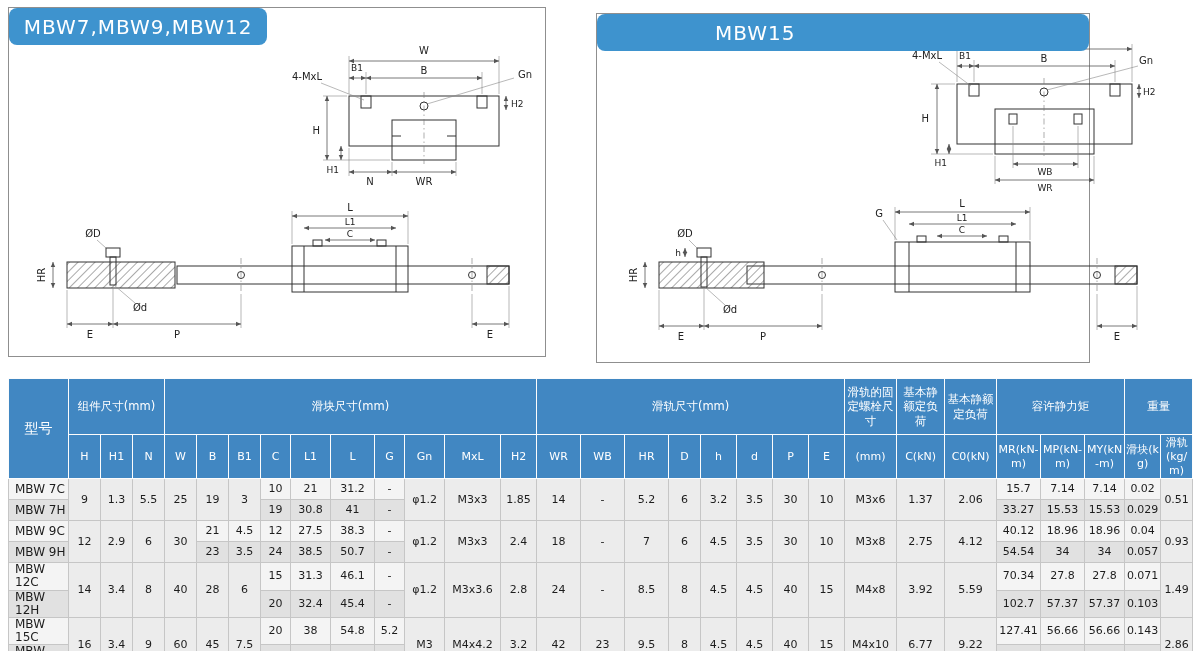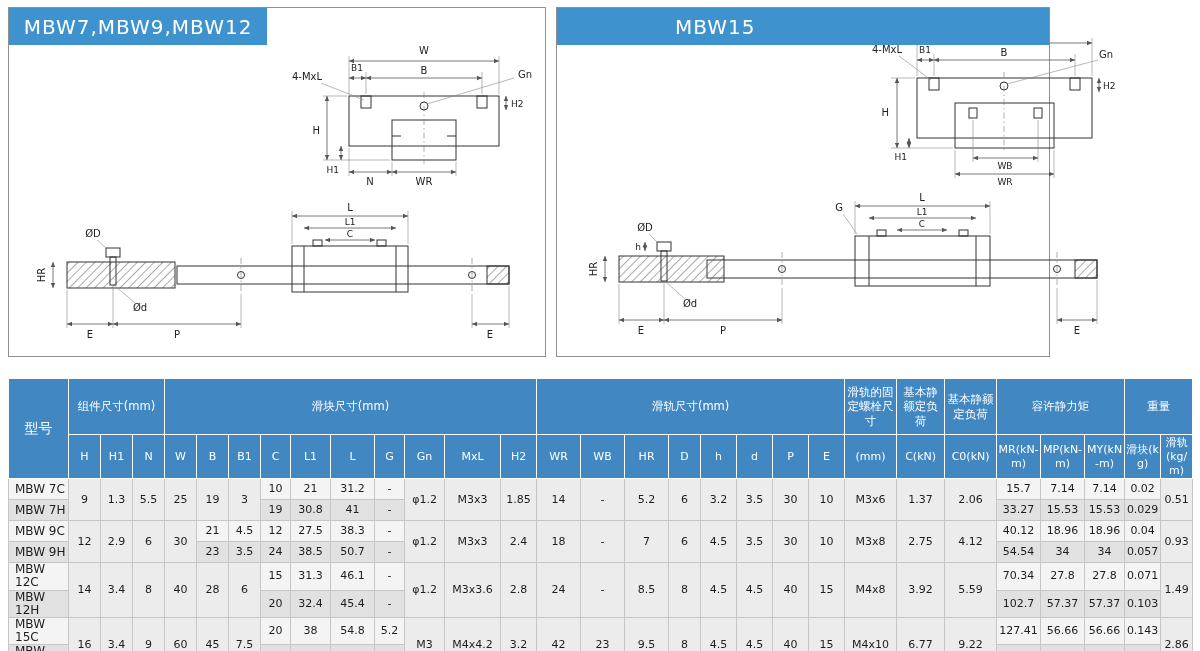--- a/index.html
+++ b/index.html
@@ -1,24 +1,24 @@
 <!DOCTYPE html>
 <html><head>
 <meta charset="utf-8">
 <style>
   * { margin:0; padding:0; box-sizing:border-box; }
   html,body { width:1200px; height:651px; background:#ffffff;
     font-family:"DejaVu Sans","Liberation Sans",sans-serif; position:relative; overflow:hidden; }
 
   .panel { position:absolute; top:7px; height:350px; border:1px solid #8f8f8f; background:#fff; }
   .panel-left  { left:8px;   width:538px; }
-  .panel-right { left:556px; width:494px; }
+  .panel-right { left:596px; width:494px;margin-top:6px; }
 
   .banner { position:absolute; top:0; left:0; height:37px; background:#3e93ce; color:#fff;
-    display:flex; align-items:center; z-index:2; font-size:20px; letter-spacing:1px; }
+    display:flex; align-items:center; z-index:2; font-size:20px; letter-spacing:1px;border-radius:8px; }
   .banner-left  { width:258px; justify-content:center; }
   .banner-right { width:100%;  justify-content:flex-start; padding-left:118px; }
 
   .panel svg { position:absolute; top:0; left:0; }
   .shape { fill:none; stroke:#333; stroke-width:1; }
   .hatchfill { stroke:#333; stroke-width:1; fill:url(#hatchA); }
   .dim  { stroke:#555; stroke-width:0.8; fill:none; }
   .ext  { stroke:#888; stroke-width:0.6; fill:none; }
   .cl   { stroke:#777; stroke-width:0.6; stroke-dasharray:6 3 1.5 3; fill:none; }
   .lbl  { font-size:10px; fill:#222; }

